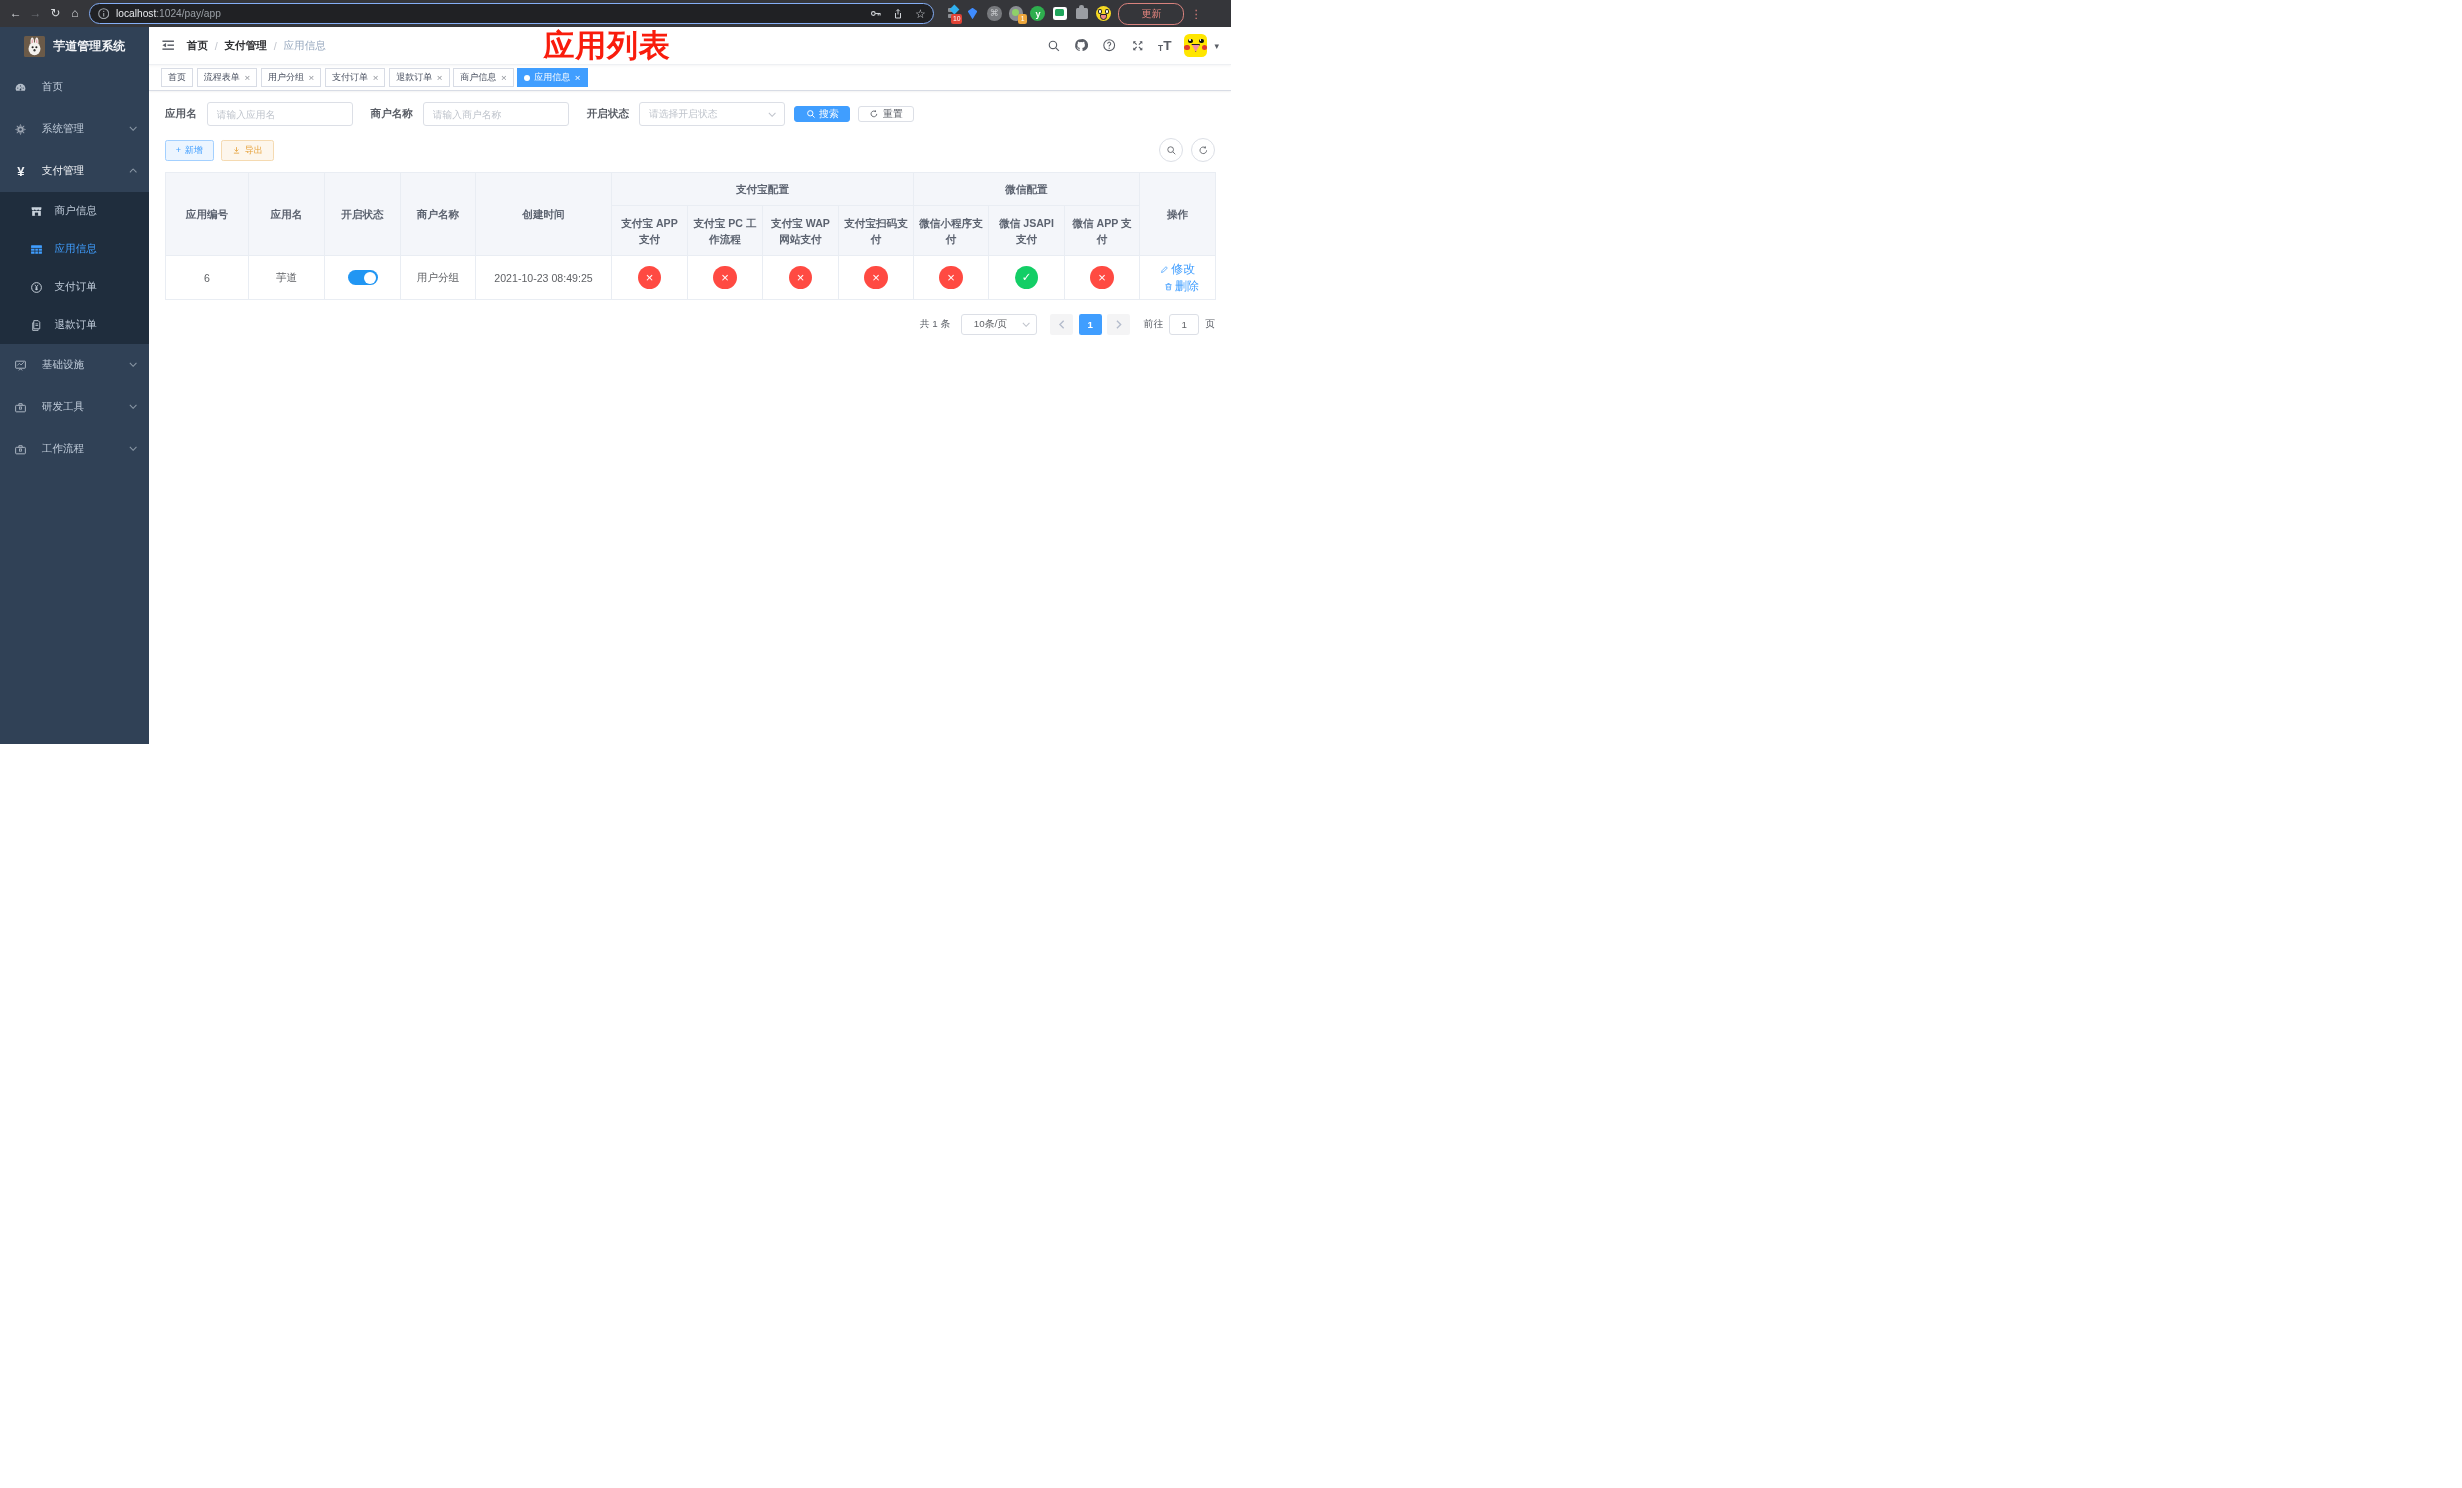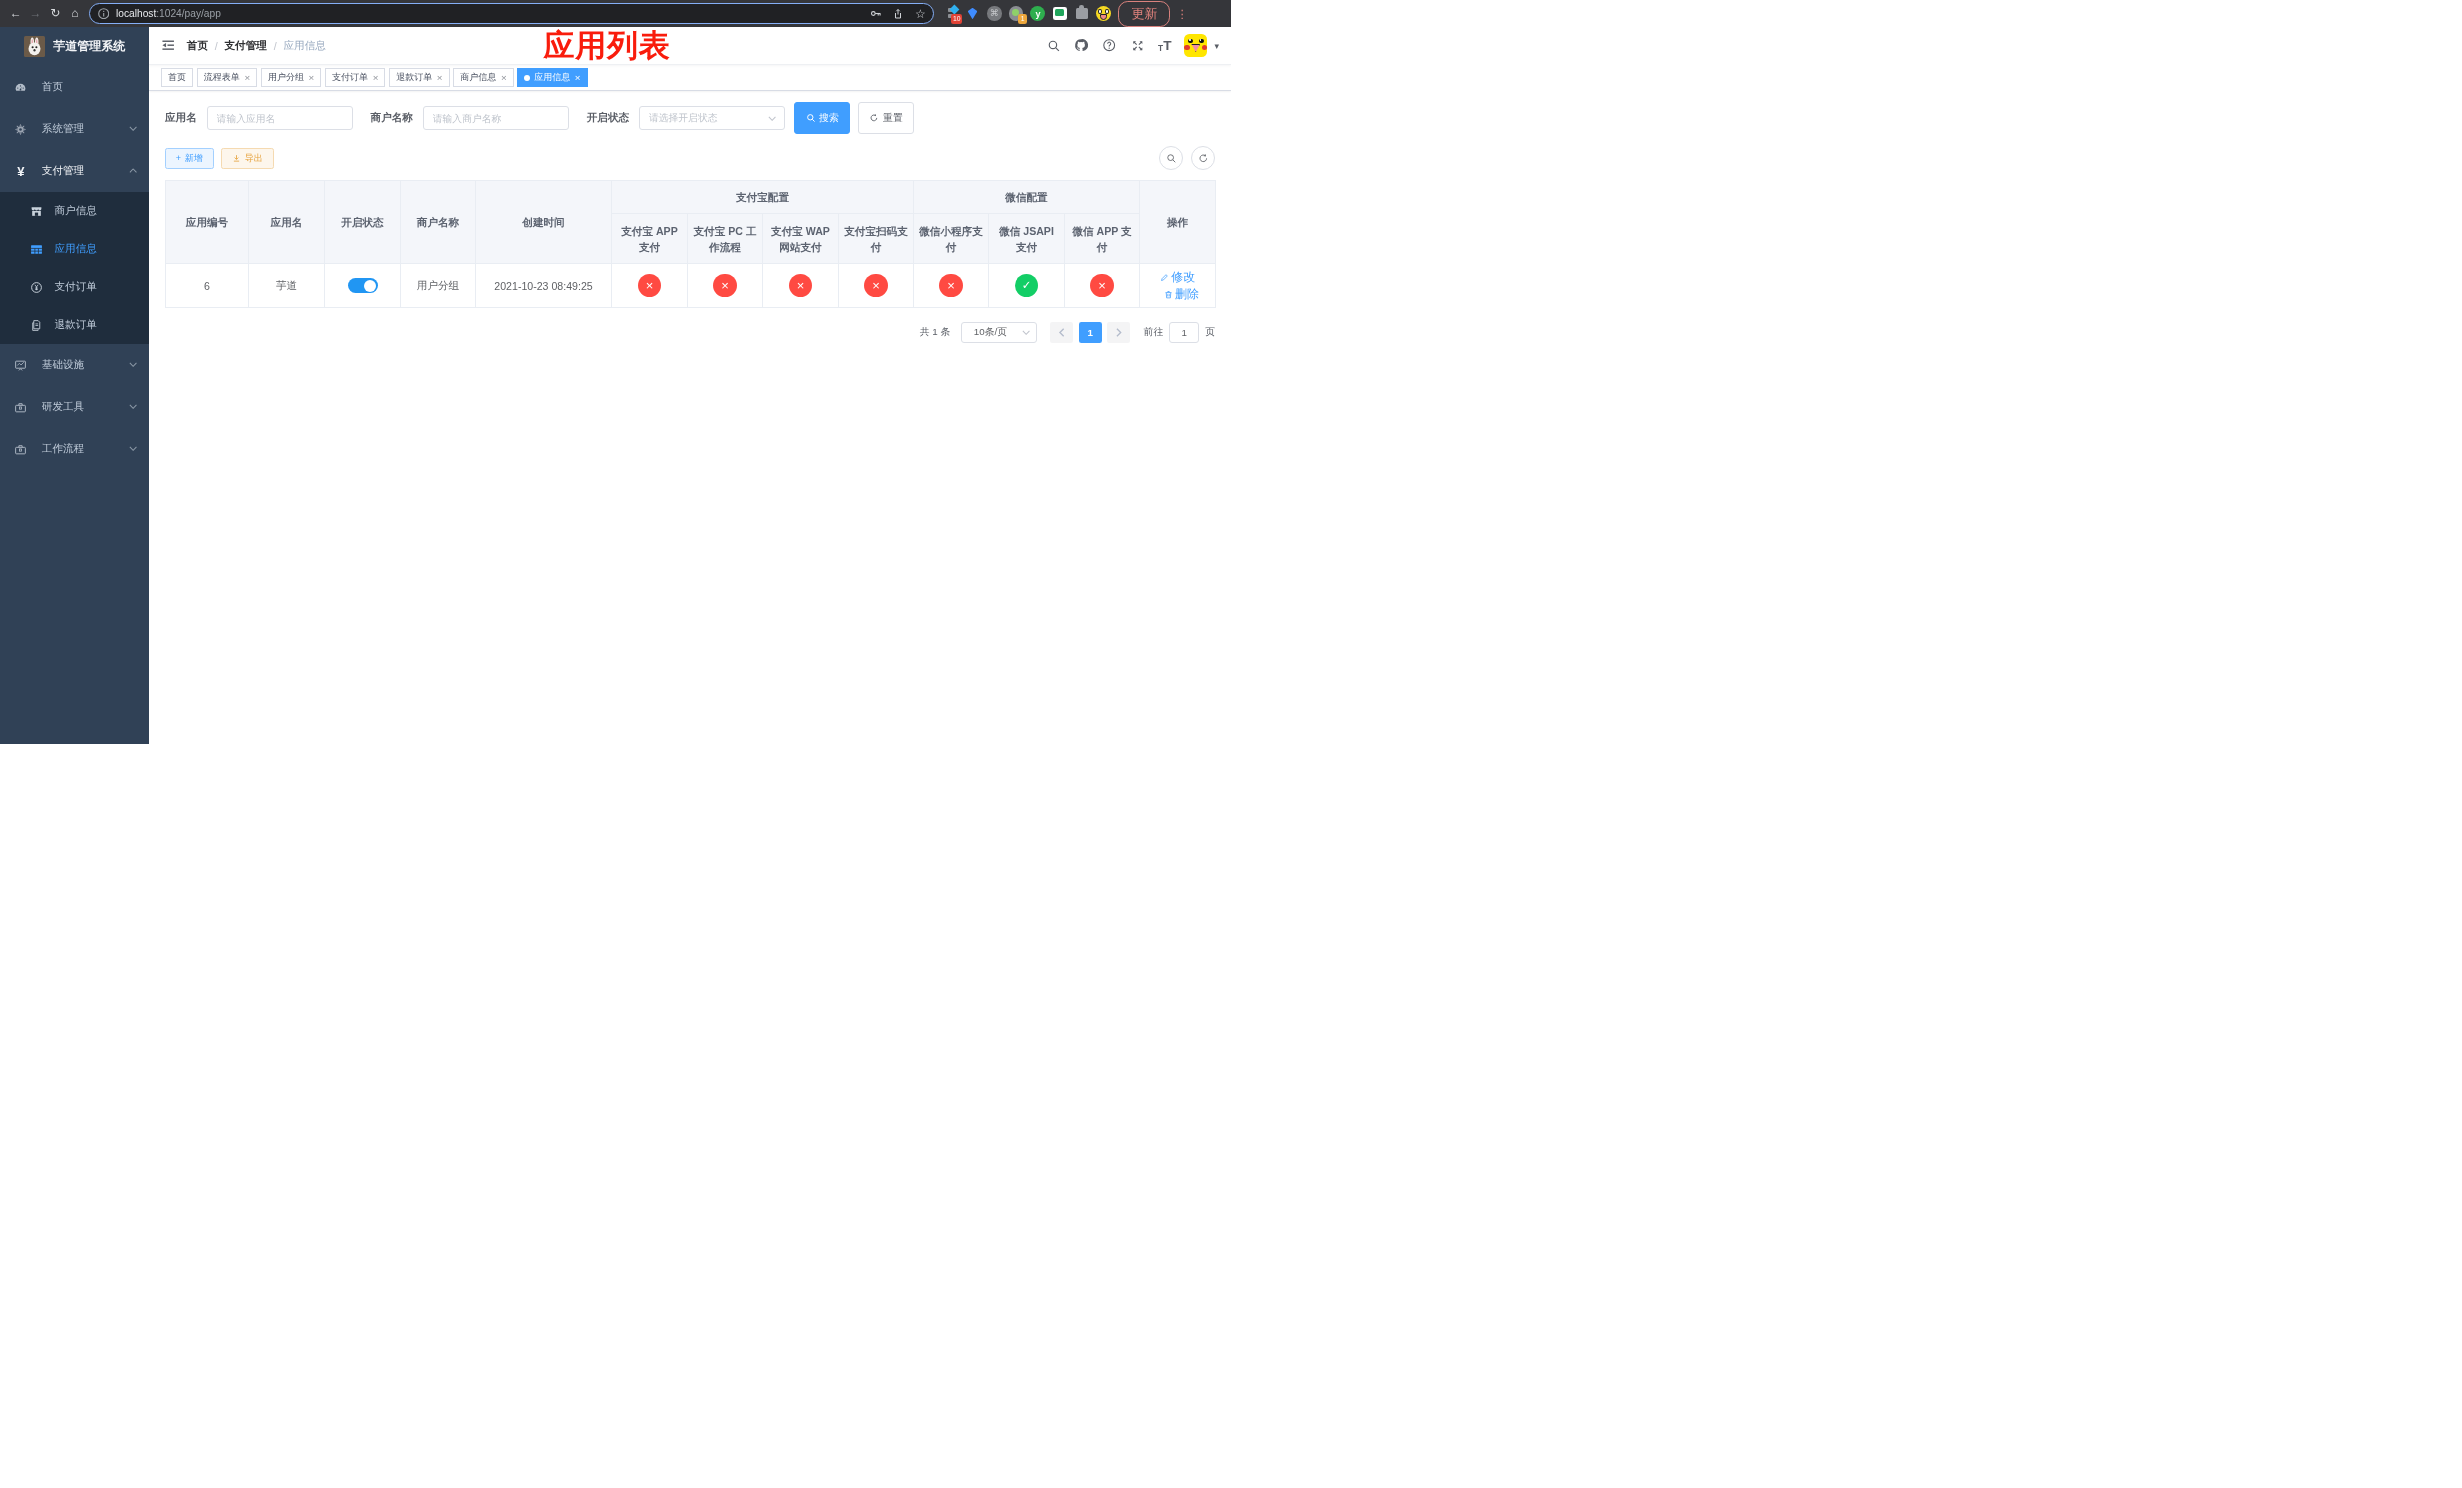--- a/index.html
+++ b/index.html
@@ -36,21 +36,21 @@
   .chat { width:13.6px; height:13.6px; border-radius:2.3px; background:#fff; position:relative; }
   .chat i { position:absolute; left:2.3px; top:2.3px; width:9px; height:6.8px; background:#21a65c; border-radius:1.5px; }
   .puzzle { width:12px; height:10.6px; background:#9b9ea3; border-radius:1.5px; position:relative; }
   .puzzle i { position:absolute; top:-3px; left:3.8px; width:4.5px; height:4.5px; background:#9b9ea3; border-radius:50%; }
   .emoji { width:15px; height:15px; border-radius:50%; background:#f5d822; position:relative; }
   .emoji .e { position:absolute; top:3px; width:3.8px; height:4.5px; background:#fff; border-radius:50%; border:0.8px solid #222; }
   .emoji .e.l { left:2.3px; } .emoji .e.r { right:2.3px; }
   .emoji .m { position:absolute; left:3.8px; bottom:1.5px; width:7.6px; height:5.3px; background:#e88; border:0.8px solid #222;
     border-radius:0 0 6px 6px; }
   .update-pill { margin-left:7.6px; border:0.8px solid #d9827d; color:#e2837d; border-radius:9.8px;
-    padding:3px 12px; font-size:13px; background:transparent; cursor:pointer; white-space:nowrap; }
+    padding:3px 22px; font-size:10px; background:transparent; cursor:pointer; white-space:nowrap; }
   .menu-dots { color:#e2837d; font-size:11.4px; padding:0 3px 0 6px; cursor:pointer; letter-spacing:0.8px; }
 
   
   .app { display:flex; height:717px; }
   .sidebar { width:149px; background:#304156; flex:none; color:#bfcbd9; }
   .logo-row { height:39px; display:flex; align-items:center; padding-left:24px; gap:8.3px; }
   .logo-img { width:21px; height:21px; border-radius:1.5px; flex:none; }
   .logo-title { color:#f2f4f7; font-size:12px; font-weight:700; white-space:nowrap; }
   .m-item { height:42px; display:flex; align-items:center; padding-left:14.4px; gap:14.4px; font-size:10.6px;
     cursor:pointer; position:relative; }
@@ -102,21 +102,21 @@
   
   .content { padding:11.4px 16px 0; }
   .filter-row { display:flex; align-items:center; margin-bottom:12px; }
   .f-label { font-size:10.6px; font-weight:700; color:#5a5e66; margin-right:9.8px; white-space:nowrap; }
   .f-input { width:146px; height:24px; border:0.8px solid #dcdfe6; border-radius:3px; padding:0 9px;
     font-size:9.8px; color:#606266; outline:none; margin-right:18px; font-family:inherit; }
   .f-input::placeholder { color:#bfc4cc; }
   .f-select { width:146px; height:24px; border:0.8px solid #dcdfe6; border-radius:3px; padding:0 7.6px 0 9px;
     display:flex; align-items:center; justify-content:space-between; color:#bfc4cc; font-size:9.8px;
     margin-right:9px; cursor:pointer; background:#fff; }
-  .btn { height:32px; border-radius:3px; font-size:9.8px; display:inline-flex; align-items:center; gap:3.8px;
+  .btn { height:16px; border-radius:3px; font-size:9.8px; display:inline-flex; align-items:center; gap:3.8px;
     padding:0 10.6px; cursor:pointer; border:0.8px solid transparent; font-family:inherit; white-space:nowrap; }
   .btn-search { background:#409eff; color:#fff; border-color:#409eff; }
   .btn-reset { background:#fff; color:#5a5e66; border-color:#dcdfe6; margin-left:7.6px; }
   .toolbar-row { display:flex; align-items:center; margin-bottom:9.8px; }
   .btn-mini { height:21px; border-radius:2.3px; font-size:9px; display:inline-flex; align-items:center; gap:3.8px;
     padding:0 9.8px; cursor:pointer; }
   .btn-add { background:#ecf5ff; border:0.8px solid #a3d0ff; color:#409eff; }
   .btn-export { background:#fdf6ec; border:0.8px solid #f5dab1; color:#e6a23c; margin-left:7.6px; }
   .right-tools { margin-left:auto; display:flex; gap:7.6px; }
   .circle-btn { width:24px; height:24px; border-radius:50%; border:0.8px solid #dcdfe6; background:#fff;

